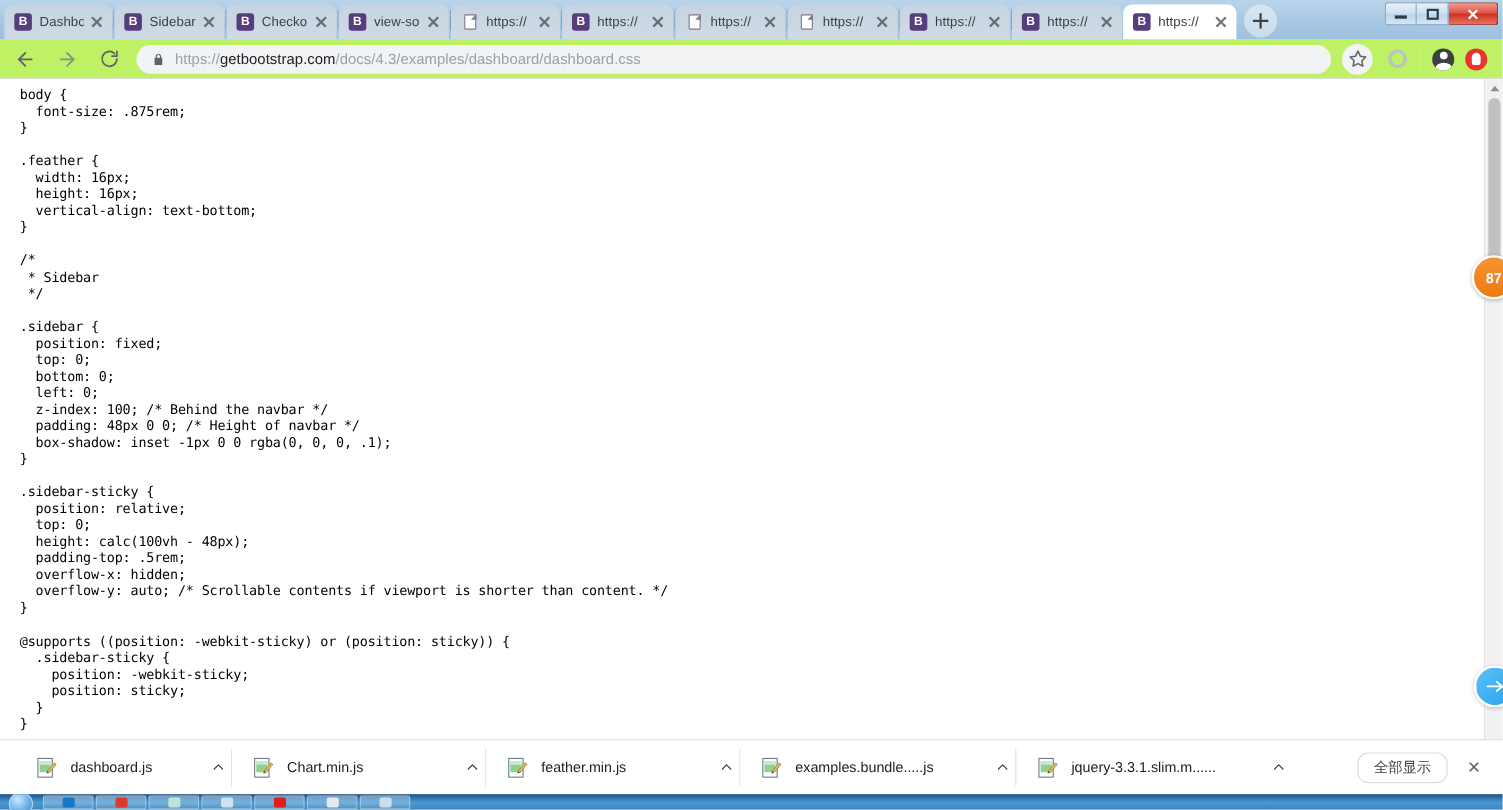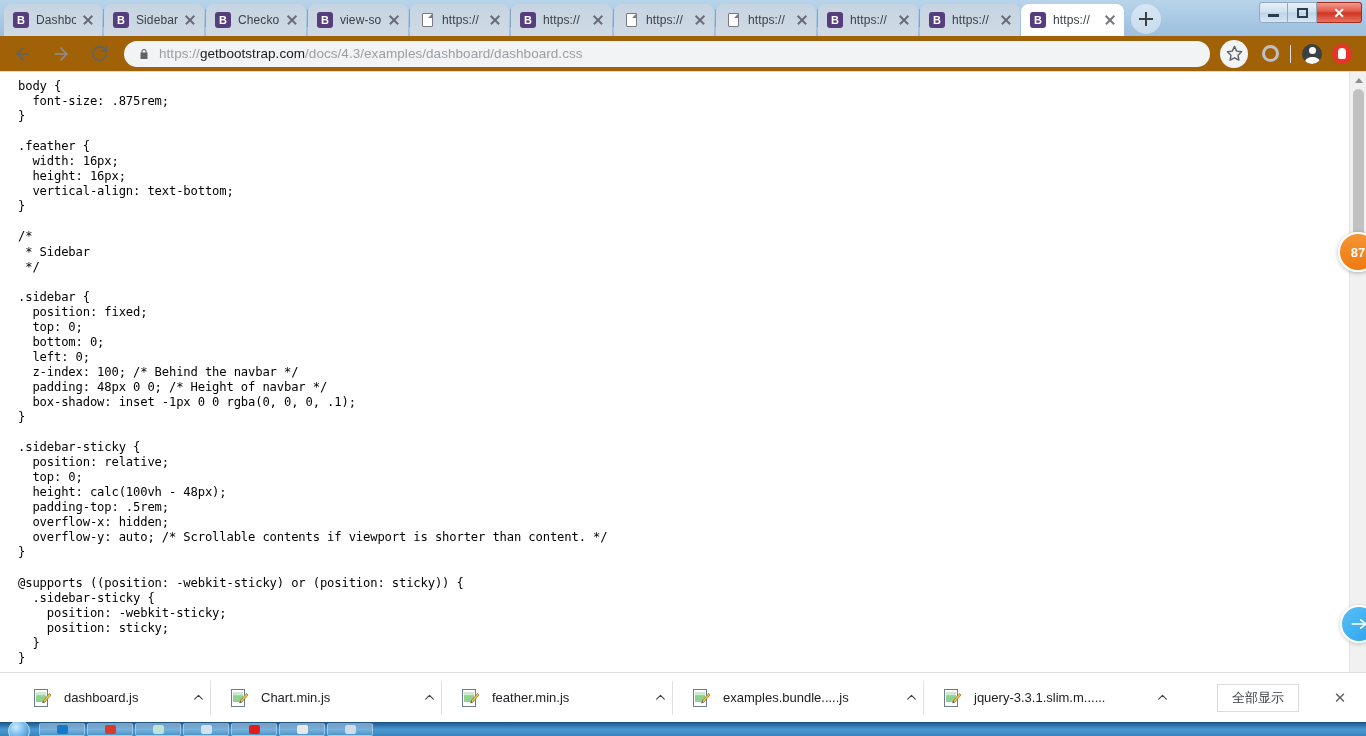--- a/index.html
+++ b/index.html
@@ -125,21 +125,21 @@
     border-color: #a02c1c;
   }
   .glyph-min { width: 11px; height: 3px; background: #2a3d4d; margin-top: 6px; }
   .glyph-max { width: 11px; height: 10px; border: 2px solid #2a3d4d; }
   .glyph-close { color: #fff; font-size: 14px; font-weight: bold; line-height: 1; font-family: "Liberation Sans", sans-serif; }
 
   
   .toolbar {
     position: absolute; top: 36px; left: 0;
     width: 1366px; height: 36px;
-    background: #a16207;
+    background: #bef264;
     display: flex; align-items: center;
     border-bottom: 1px solid #dadce0;
   }
   .navbtn {
     width: 30px; height: 30px; flex: none;
     margin-left: 8px;
     display: flex; align-items: center; justify-content: center;
     color: #5f6368;
   }
   .navbtn svg { display: block; }
@@ -290,27 +290,27 @@
   .dl-caret {
     width: 24px; height: 24px; flex: none;
     display: flex; align-items: center; justify-content: center;
     color: #3c4043;
   }
   .dl-sep { width: 1px; height: 34px; background: #e0e0e0; flex: none; }
   .shelf-spacer { flex: 1 1 auto; }
   .showall-btn {
     flex: none;
     border: 1px solid #dadce0;
-    border-radius: 0;
+    border-radius: 10px;
     height: 28px;
     padding: 0 14px;
     display: flex; align-items: center;
     font-size: 13px; color: #3c4043;
     background: #fff;
-    margin-right: 27px;
+    margin-right: 10px;
   }
   .shelf-close {
     width: 28px; height: 28px; flex: none;
     margin-right: 12px;
     display: flex; align-items: center; justify-content: center;
     color: #5f6368; font-size: 15px;
   }
 
   
   .taskbar {

